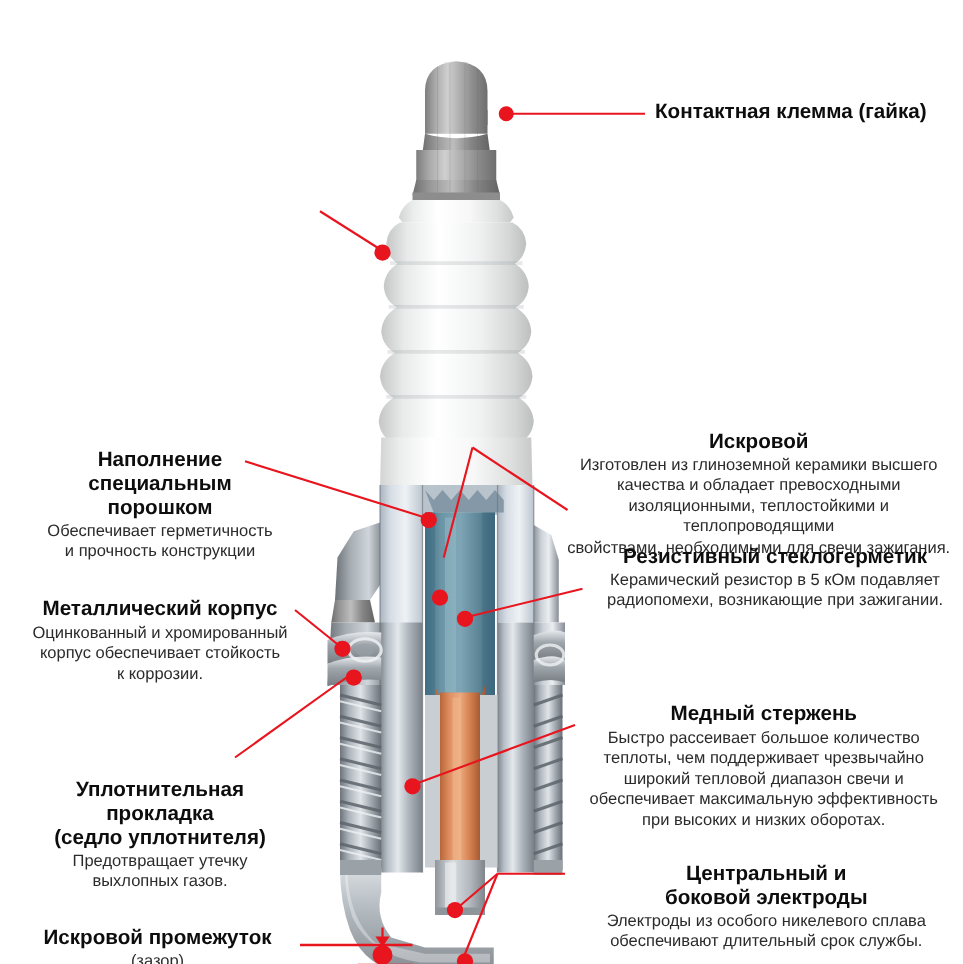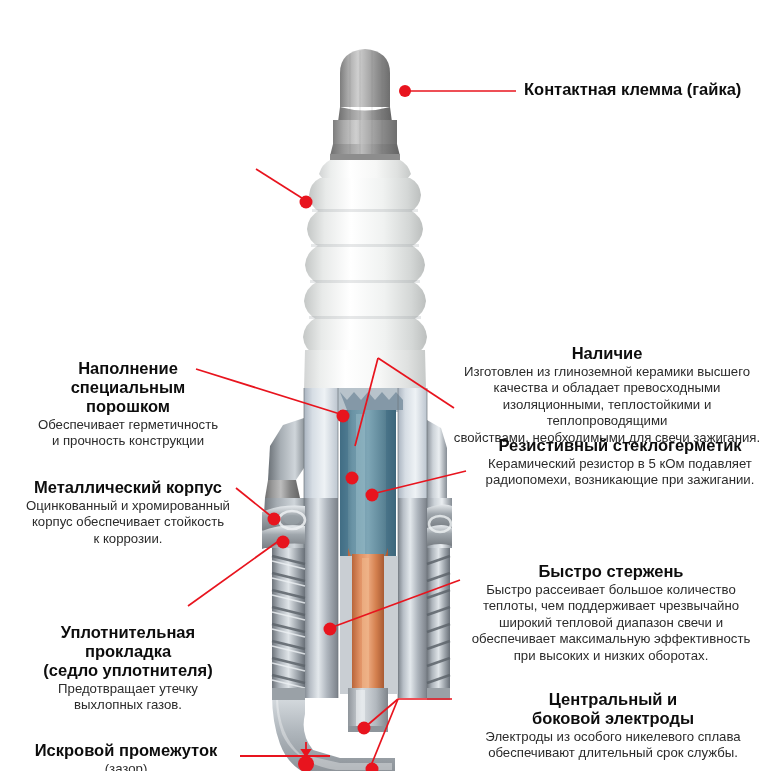--- a/index.html
+++ b/index.html
@@ -395,35 +395,35 @@
     <div class="c-body">Предотвращает утечку
 выхлопных газов.</div>
   </div>
 
   <div class="callout align-center" id="co-gap">
     <div class="c-title">Искровой промежуток</div>
     <div class="c-body">(зазор)</div>
   </div>
 
   <div class="callout align-center" id="co-insulator">
-    <div class="c-title">Наличие</div>
+    <div class="c-title">Искровой</div>
     <div class="c-body">Изготовлен из глиноземной керамики высшего
 качества и обладает превосходными
 изоляционными, теплостойкими и теплопроводящими
 свойствами, необходимыми для свечи зажигания.</div>
   </div>
 
   <div class="callout align-center" id="co-resistor">
     <div class="c-title">Резистивный стеклогерметик</div>
     <div class="c-body">Керамический резистор в 5 кОм подавляет
 радиопомехи, возникающие при зажигании.</div>
   </div>
 
   <div class="callout align-center" id="co-copper">
-    <div class="c-title">Быстро стержень</div>
+    <div class="c-title">Медный стержень</div>
     <div class="c-body">Быстро рассеивает большое количество
 теплоты, чем поддерживает чрезвычайно
 широкий тепловой диапазон свечи и
 обеспечивает максимальную эффективность
 при высоких и низких оборотах.</div>
   </div>
 
   <div class="callout align-center" id="co-electrodes">
     <div class="c-title">Центральный и
 боковой электроды</div>

